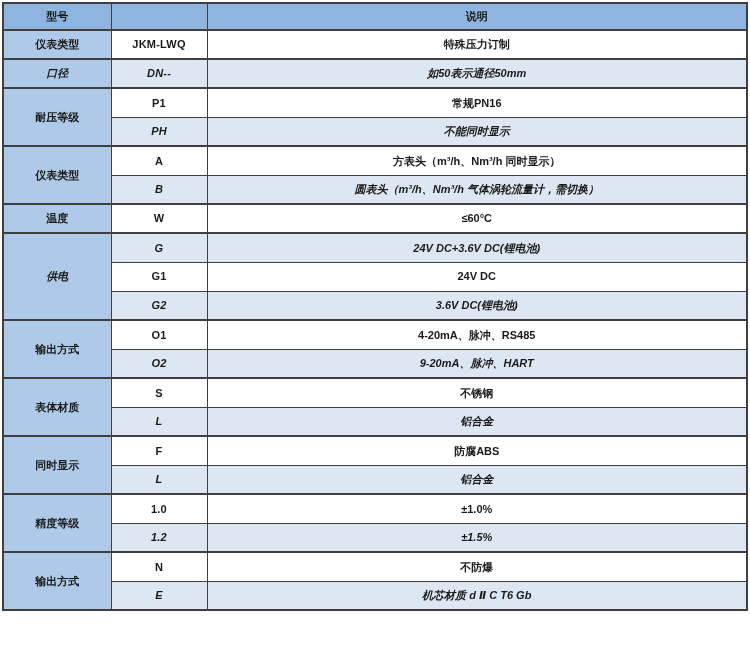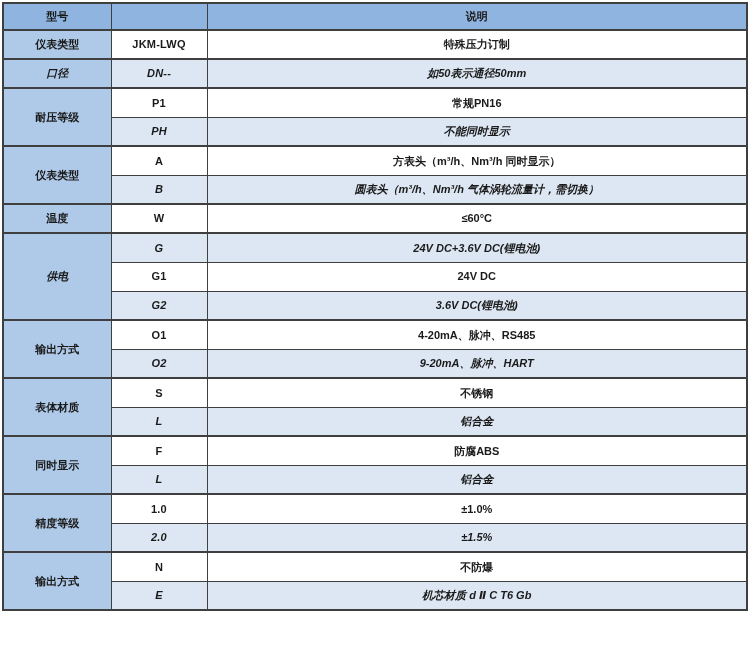--- a/index.html
+++ b/index.html
@@ -137,21 +137,21 @@
         <tr class="stripe">
           <td class="code">L</td>
           <td class="desc">铝合金</td>
         </tr>
         <tr class="group-start">
           <td class="cat" rowspan="2">精度等级</td>
           <td class="code">1.0</td>
           <td class="desc">±1.0%</td>
         </tr>
         <tr class="stripe">
-          <td class="code">2.0</td>
+          <td class="code">1.2</td>
           <td class="desc">±1.5%</td>
         </tr>
         <tr class="group-start">
           <td class="cat" rowspan="2">输出方式</td>
           <td class="code">N</td>
           <td class="desc">不防爆</td>
         </tr>
         <tr class="stripe">
           <td class="code">E</td>
           <td class="desc">机芯材质 d Ⅱ C T6 Gb</td>

